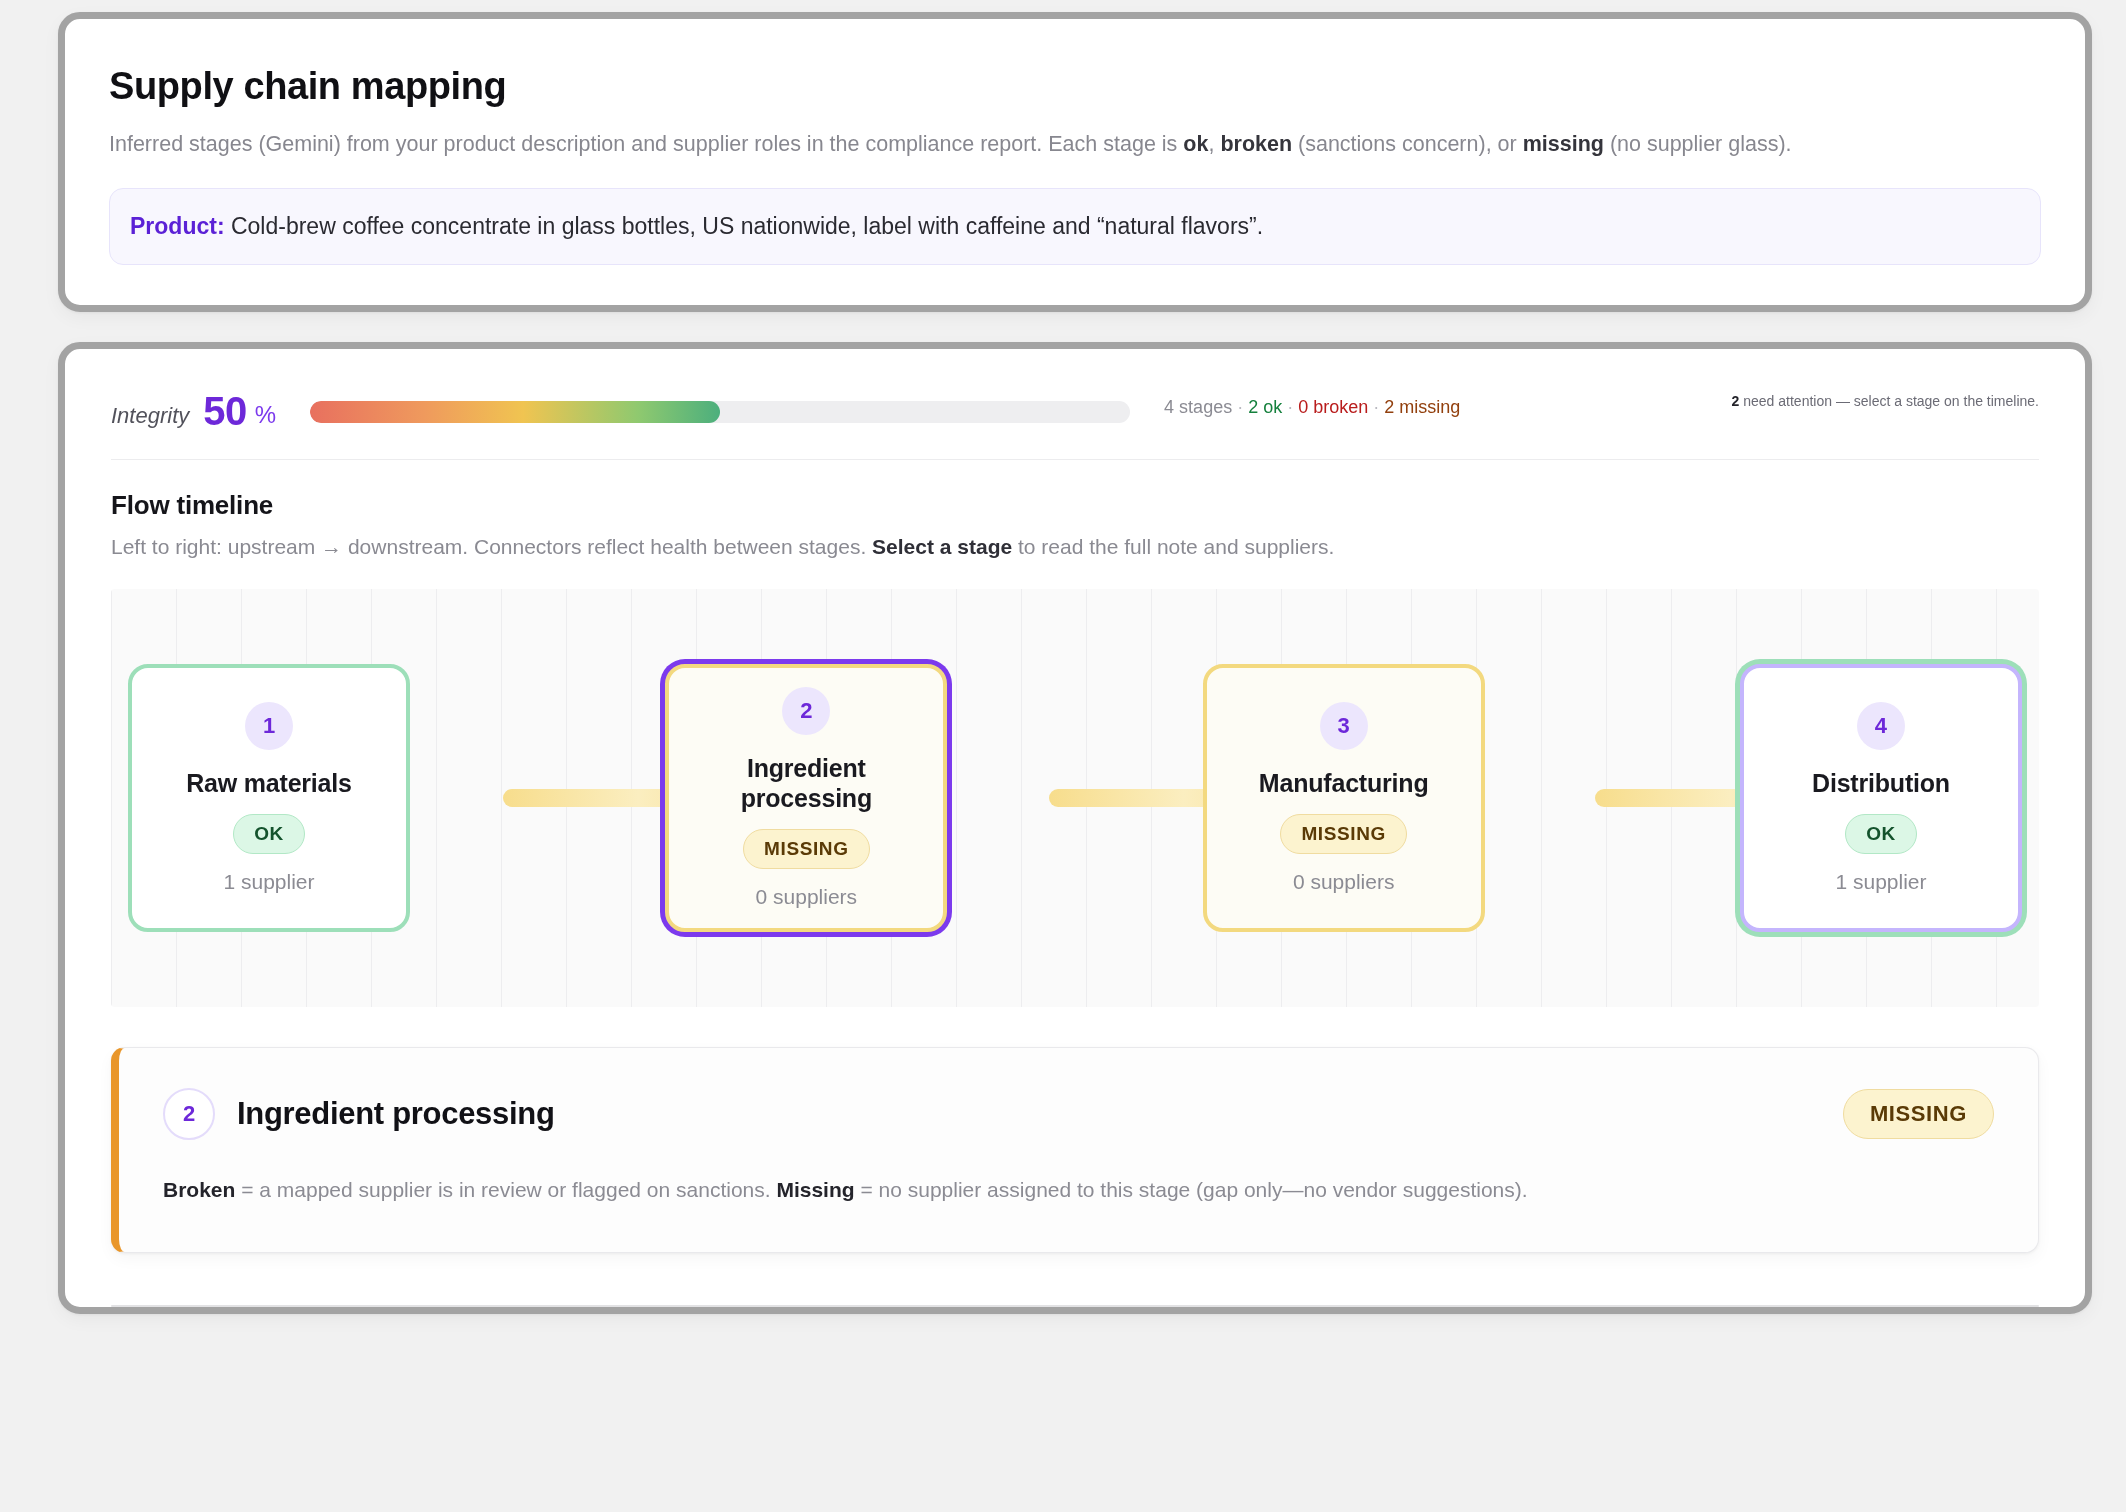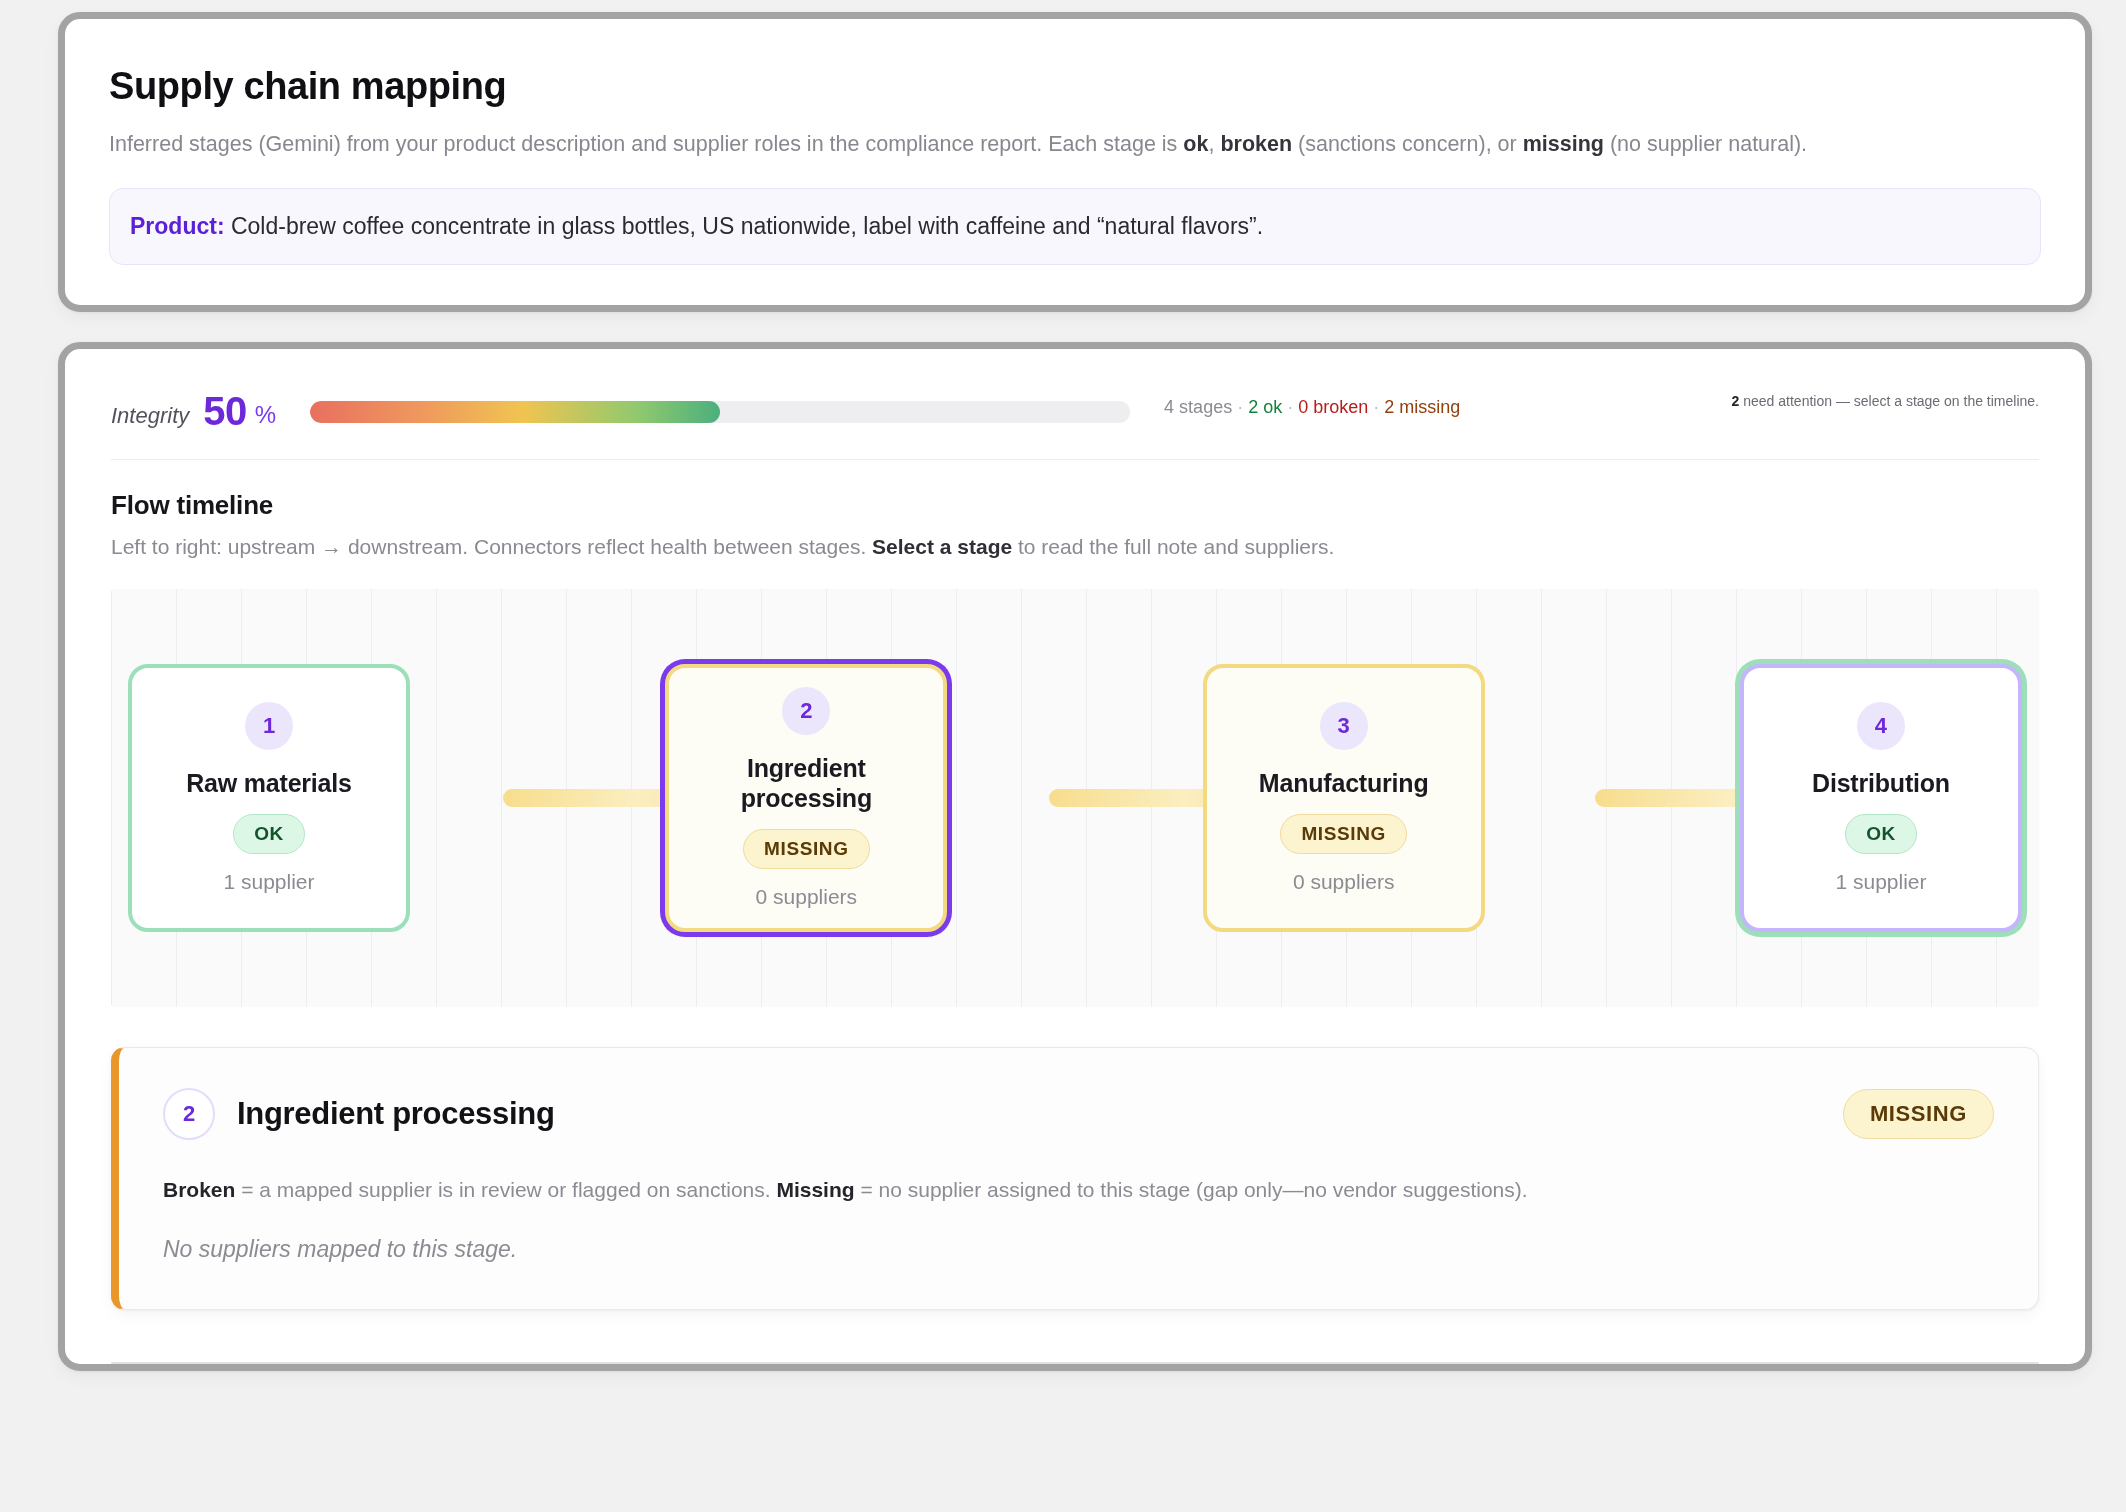--- a/index.html
+++ b/index.html
@@ -333,21 +333,21 @@
     border-radius: 2px;
   }
 </style>
 </head>
 <body>
 
 <div class="page">
 
   <section class="card header-card">
     <h1 class="page-title">Supply chain mapping</h1>
-    <p class="page-sub" id="subtitle"><span>Inferred stages (Gemini) from your product description and supplier roles in the compliance report. Each stage is </span><b>ok</b><span>, </span><b>broken</b><span> (sanctions concern), or </span><b>missing</b><span> (no supplier natural).</span></p>
+    <p class="page-sub" id="subtitle"><span>Inferred stages (Gemini) from your product description and supplier roles in the compliance report. Each stage is </span><b>ok</b><span>, </span><b>broken</b><span> (sanctions concern), or </span><b>missing</b><span> (no supplier glass).</span></p>
     <div class="product-banner">
       <span class="plabel">Product:</span>
       <span>Cold-brew coffee concentrate in glass bottles, US nationwide, label with caffeine and “natural flavors”.</span>
     </div>
   </section>
 
   <section class="card main-card">
 
     <div class="integrity-row">
       <span class="integ-label">Integrity</span>
@@ -426,19 +426,18 @@
       <div class="detail-head">
         <div class="detail-badge">2</div>
         <div class="detail-title">Ingredient processing</div>
         <div class="detail-status">MISSING</div>
       </div>
 
       <div class="legend-line">
         <b>Broken</b><span> = a mapped supplier is in review or flagged on sanctions. </span><b>Missing</b><span> = no supplier assigned to this stage (gap only—no vendor suggestions).</span>
       </div>
 
-      <div class="detail-empty">No suppliers mapped to this stage.</div>
     </div>
 
     <div class="bottom-rule"></div>
   </section>
 
 </div>
 
 </body></html>

